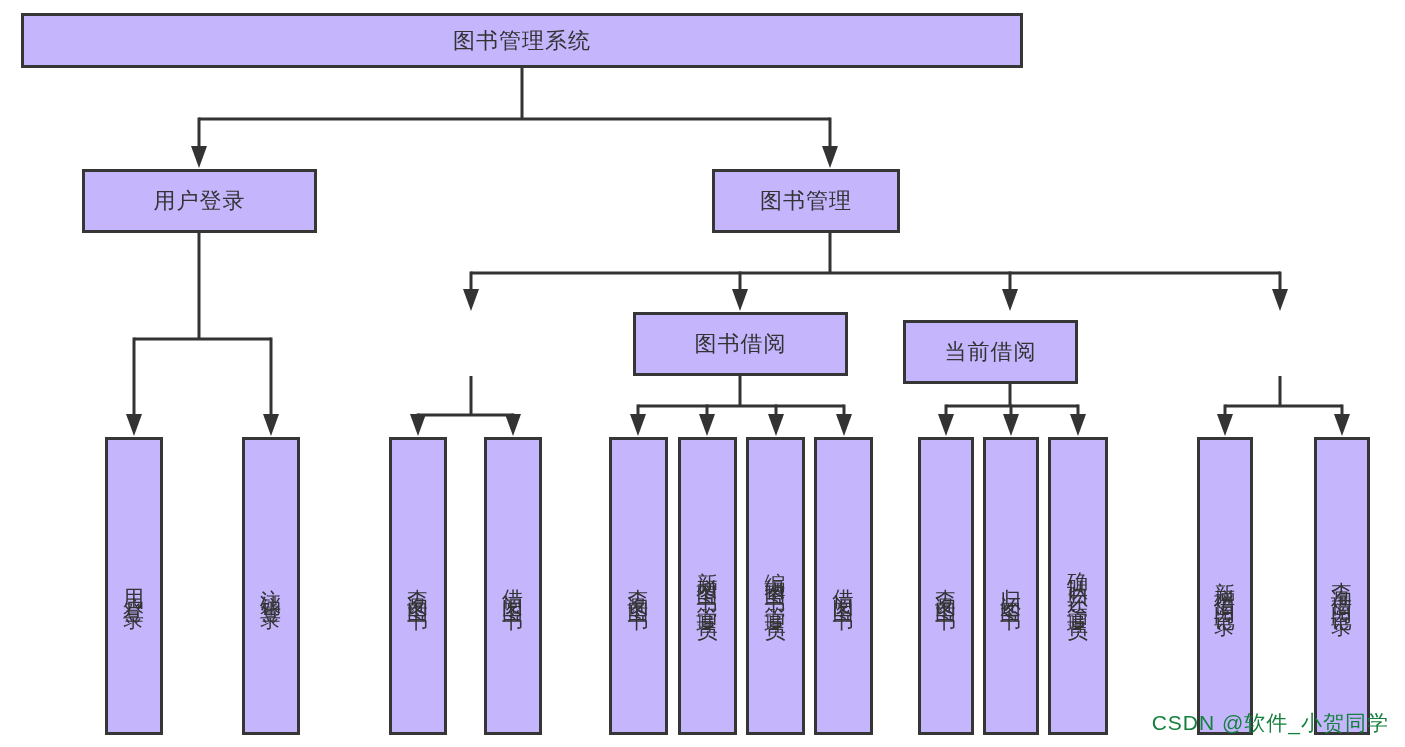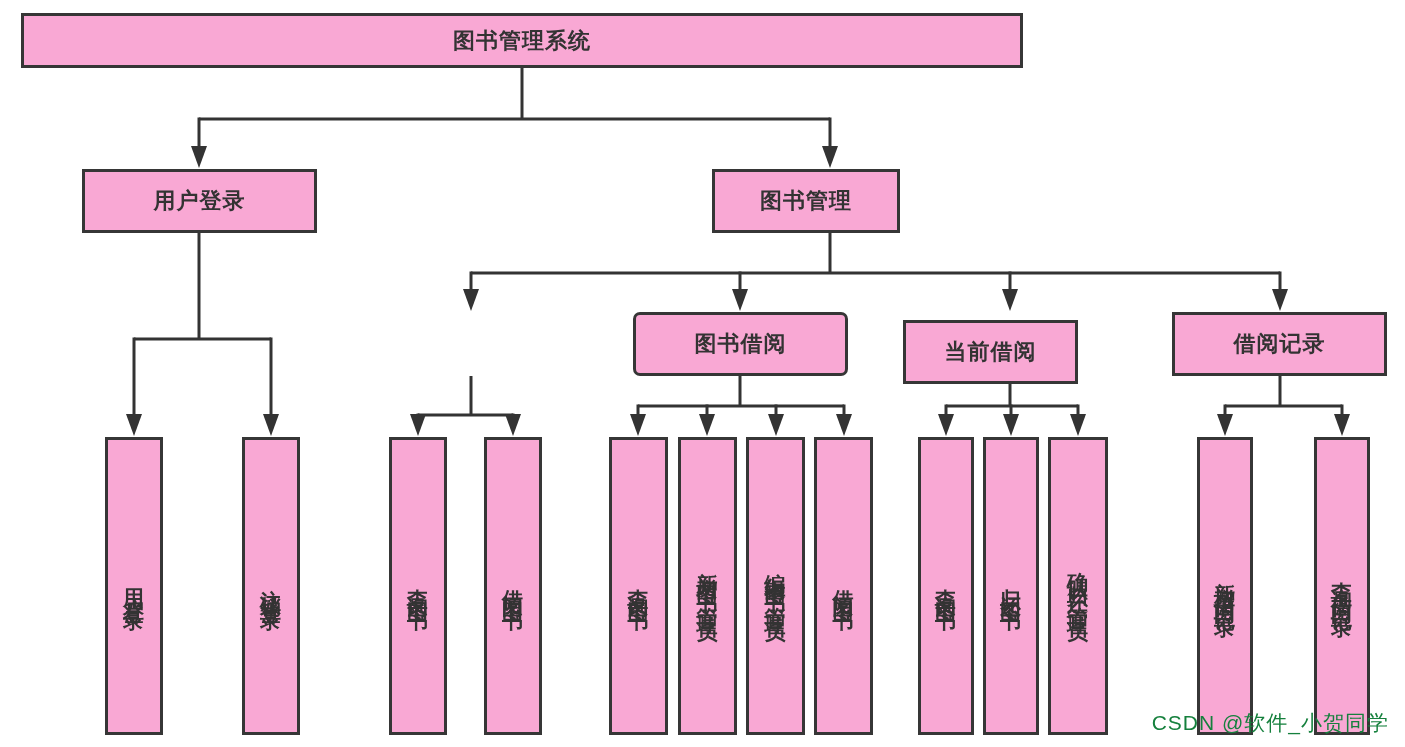--- a/index.html
+++ b/index.html
@@ -18,26 +18,25 @@
   #connectors {
     position: absolute;
     left: 0; top: 0;
     width: 1405px;
     height: 747px;
   }
   .node {
     position: absolute;
     box-sizing: border-box;
     border: 3px solid #363636;
-    background: #f9a8d4;
+    background: #c4b5fd;
     color: #333333;
     display: flex;
     align-items: center;
     justify-content: center;
-    font-weight: bold;
   }
   .hnode {
     font-size: 22px;
     letter-spacing: 1px;
     white-space: nowrap;
   }
   .vnode span {
     writing-mode: vertical-rl;
     text-orientation: mixed;
     font-size: 21px;
@@ -134,28 +133,25 @@
     <span>图书管理系统</span>
   </div>
 
   <div class="node hnode" style="left:82px; top:169px; width:235px; height:64px;">
     <span>用户登录</span>
   </div>
   <div class="node hnode" style="left:712px; top:169px; width:188px; height:64px;">
     <span>图书管理</span>
   </div>
 
-  <div class="node hnode" style="left:633px; top:312px; width:215px; height:64px;border-radius:7px;">
+  <div class="node hnode" style="left:633px; top:312px; width:215px; height:64px;">
     <span>图书借阅</span>
   </div>
   <div class="node hnode" style="left:903px; top:320px; width:175px; height:64px;">
     <span>当前借阅</span>
-  </div>
-  <div class="node hnode" style="left:1172px; top:312px; width:215px; height:64px;">
-    <span>借阅记录</span>
   </div>
 
   <div class="node vnode" style="left:105px; top:437px; width:58px; height:298px;">
     <span>用户登录</span>
   </div>
   <div class="node vnode" style="left:242px; top:437px; width:58px; height:298px;">
     <span>注销登录</span>
   </div>
 
   <div class="node vnode" style="left:389px; top:437px; width:58px; height:298px;">

